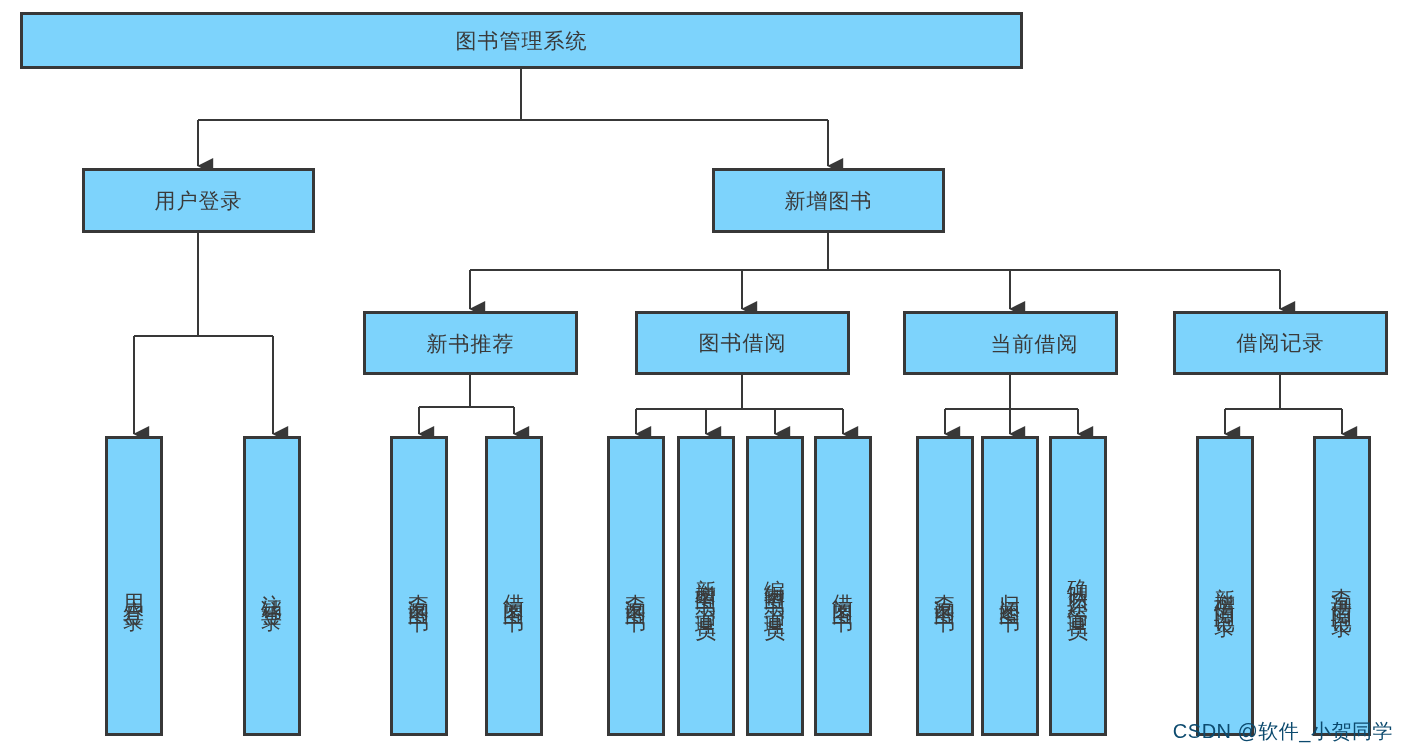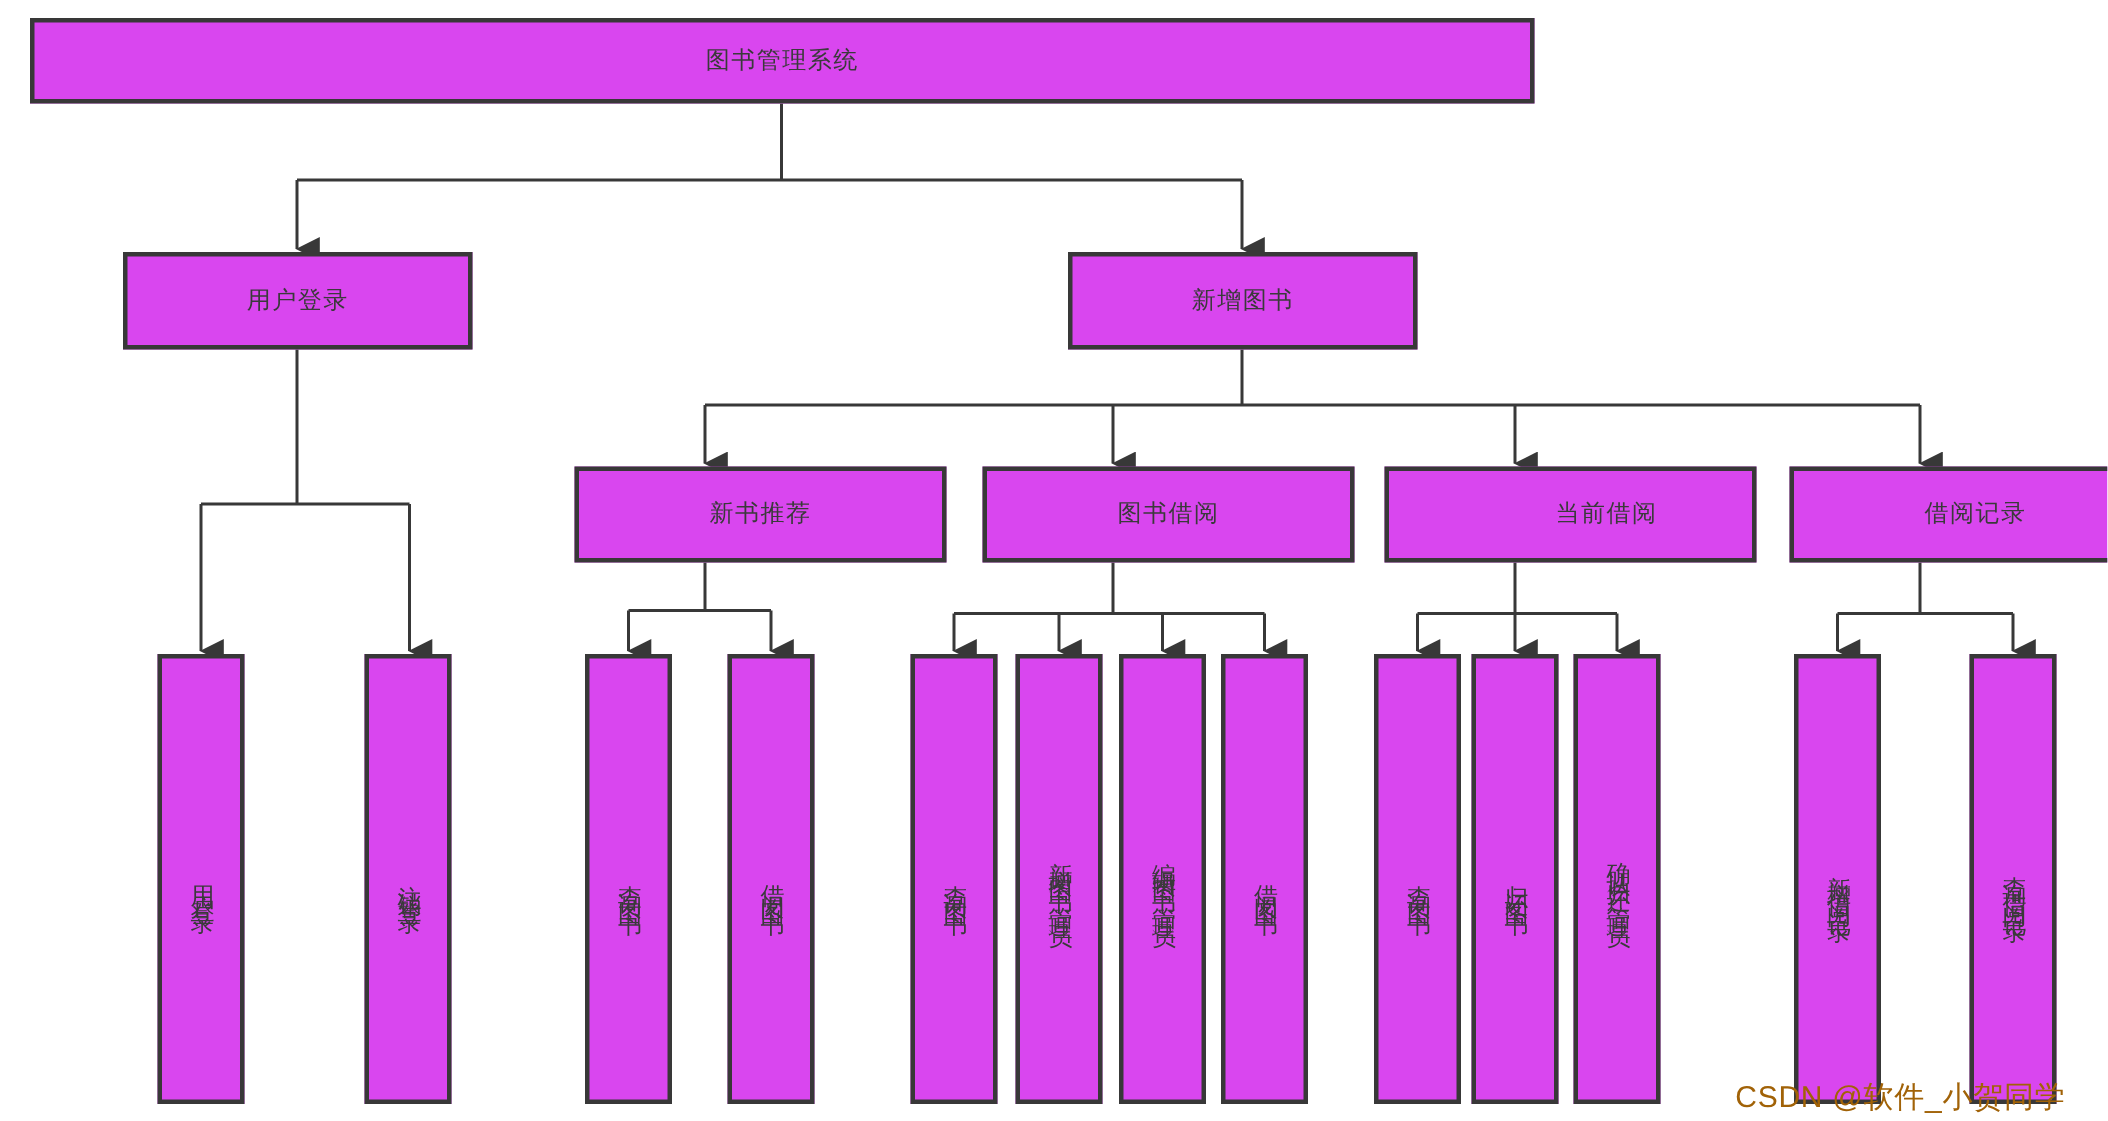--- a/index.html
+++ b/index.html
@@ -1,36 +1,36 @@
 <!DOCTYPE html>
 <html><head>
 <meta charset="utf-8">
 <style>
   html,body{margin:0;padding:0;background:#ffffff;}
   body{font-family:"Liberation Sans","DejaVu Sans",sans-serif;}
   #canvas{position:relative;width:1405px;height:747px;background:#ffffff;overflow:hidden;}
   #wires{position:absolute;left:0;top:0;z-index:1;}
   .box{
     position:absolute;z-index:2;box-sizing:border-box;
-    border:3px solid #383838;background:#d946ef;color:#3a3a3a;
+    border:3px solid #383838;background:#7dd3fc;color:#3a3a3a;
     display:flex;align-items:center;justify-content:center;
-    font-size:16px;line-height:1;text-align:center;
+    font-size:21px;line-height:1;text-align:center;
   }
   .h{letter-spacing:1px;}
   .v{
     writing-mode:vertical-rl;text-orientation:mixed;
     letter-spacing:6px;padding-top:6px;
   }
   .l1{left:20px;top:12px;width:1003px;height:57px;}
   .l2{width:233px;height:65px;top:168px;}
-  .l3{width:248px;height:64px;top:311px;margin-left:20px;}
+  .l3{width:215px;height:64px;top:311px;}
   .l4{width:58px;height:300px;top:436px;}
   #watermark{
-    position:absolute;z-index:3;right:28px;bottom:2px;
-    color:#a16207;font-size:20px;letter-spacing:0.5px;
+    position:absolute;z-index:3;right:12px;bottom:2px;
+    color:#0c4a6e;font-size:20px;letter-spacing:0.5px;
   }
 </style>
 </head>
 <body>
 
 <div id="canvas">
 
   <svg id="wires" width="1405" height="747" viewBox="0 0 1405 747">
     <defs>
       <marker id="ah" viewBox="0 0 10 10" refX="5" refY="9.5" markerWidth="8" markerHeight="9.5" orient="auto" markerUnits="strokeWidth">

